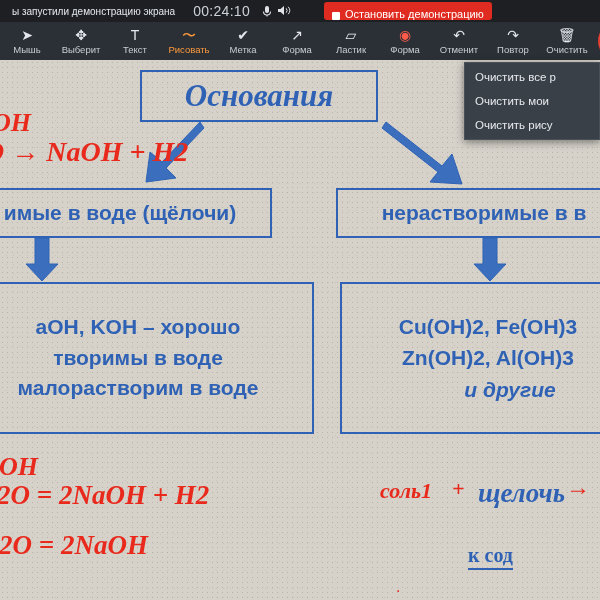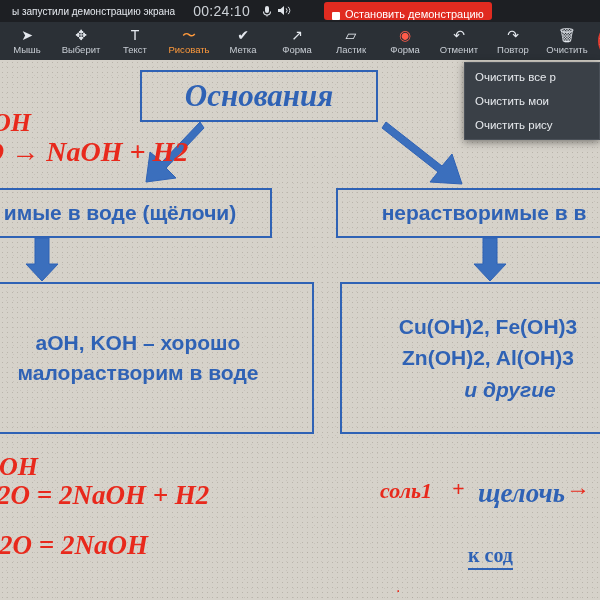--- a/index.html
+++ b/index.html
@@ -223,20 +223,21 @@
     </svg>
   </div>
   <div class="arrow" style="left:470px;top:178px;">
     <svg width="40" height="44" viewBox="0 0 40 44">
       <path d="M13 0 h14 v26 h9 L20 43 L4 26 h9 Z" fill="#3b6fbd" stroke="#2f62b5" stroke-width="1"></path>
     </svg>
   </div>
 
   <div class="box box-left-body">
     <div>aOH, KOH – хорошо</div>
+    <div>творимы в воде</div>
     <div>малорастворим в воде</div>
   </div>
   <div class="box box-right-body">
     <div>Cu(OH)2, Fe(OH)3</div>
     <div>Zn(OH)2, Al(OH)3</div>
     <div class="ital">и другие</div>
   </div>
 
   <div class="hand" style="left:-8px;top:48px;font-size:26px;">ОH</div>
   <div class="hand" style="left:-16px;top:76px;font-size:28px;">O → NaOH + H2</div>

